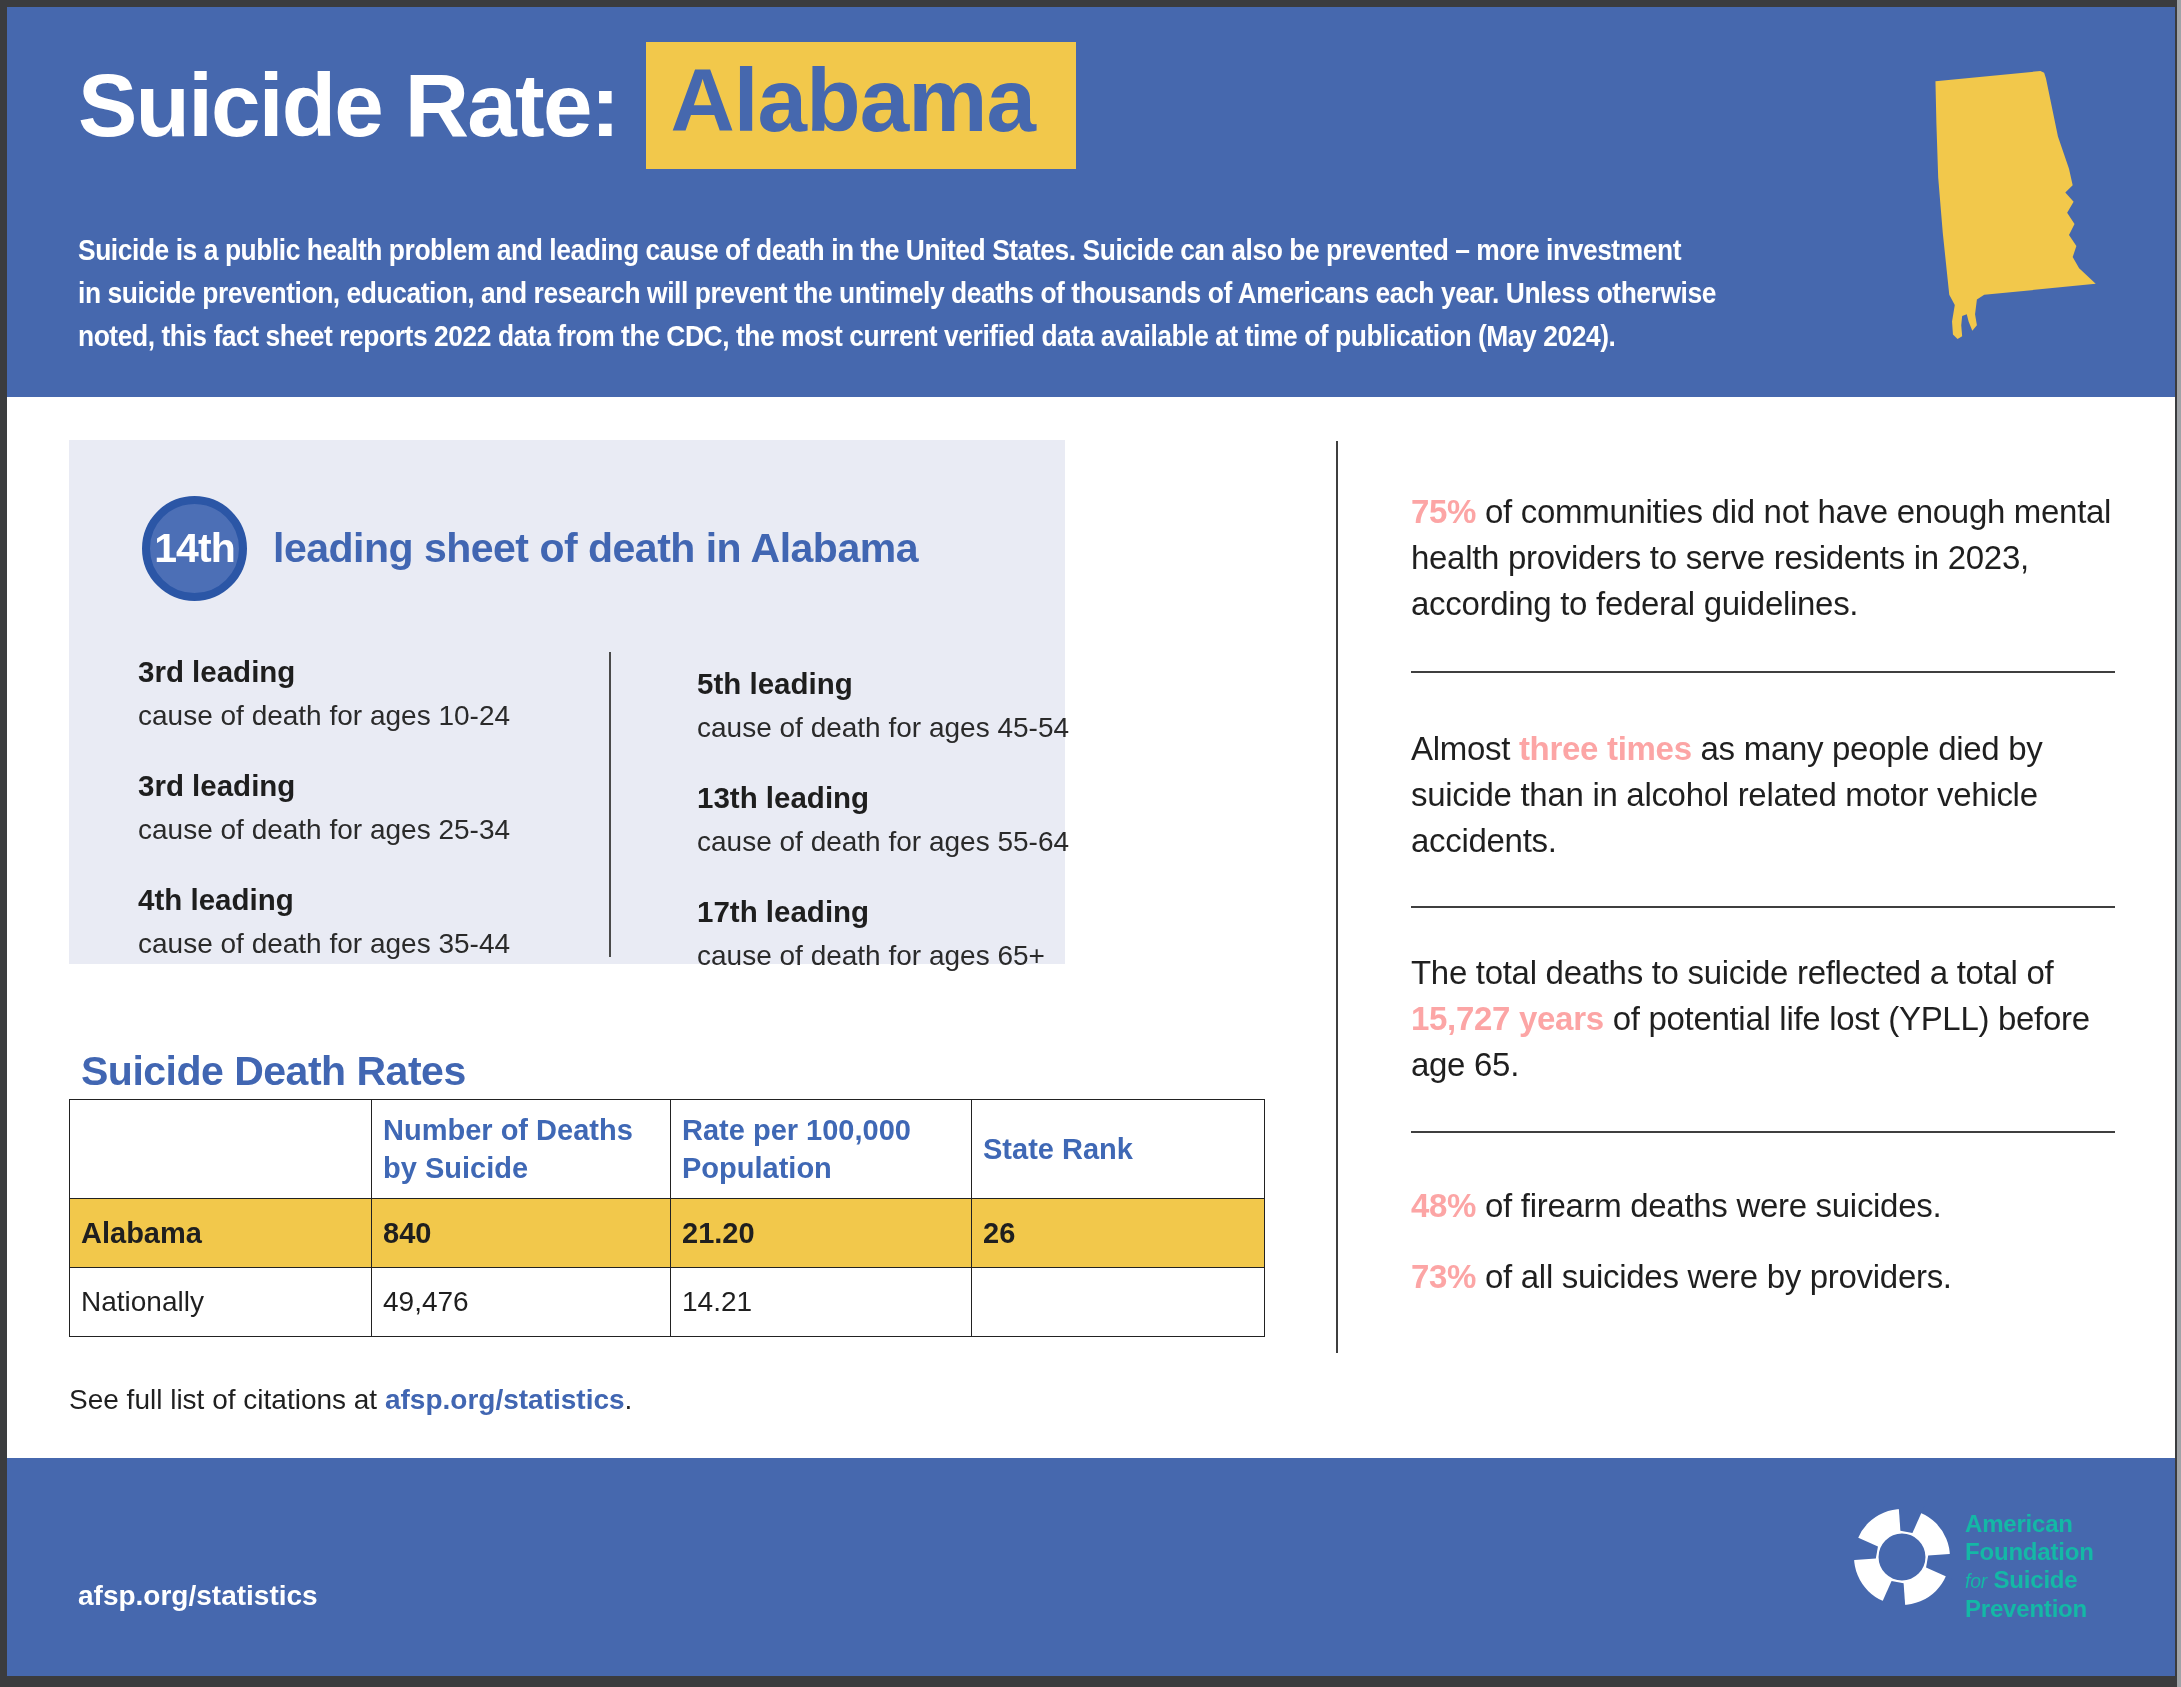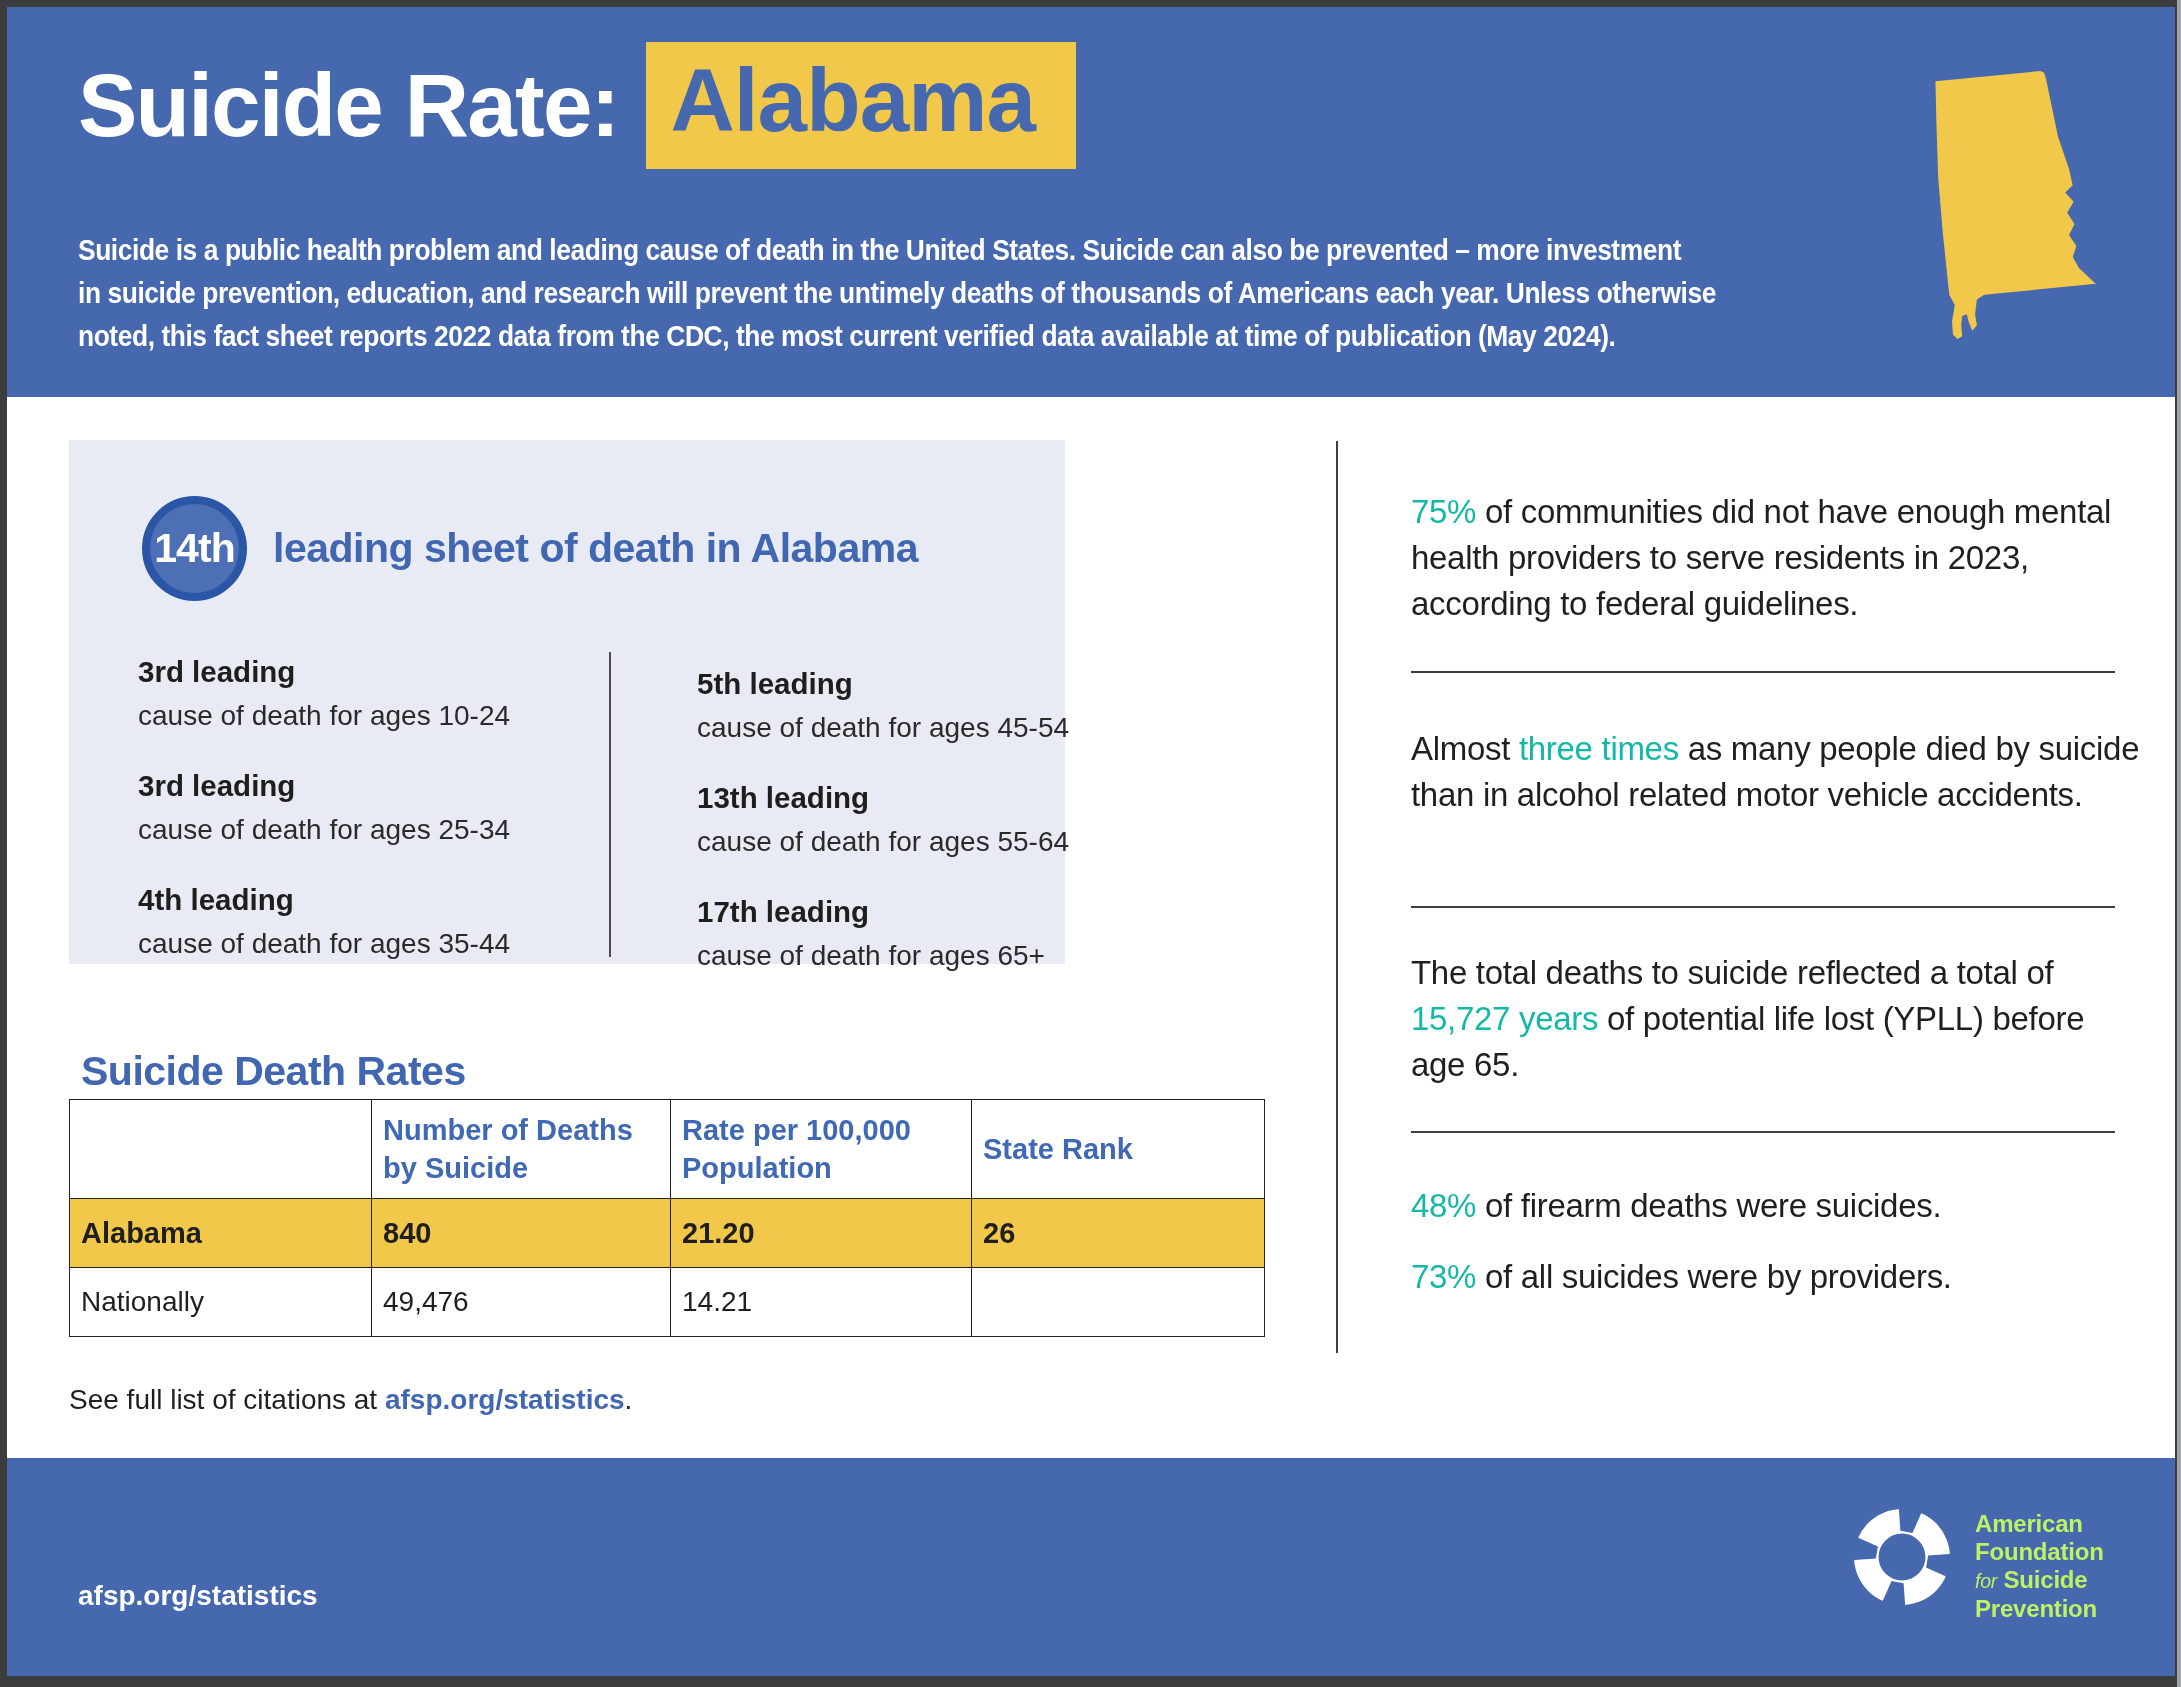--- a/index.html
+++ b/index.html
@@ -47,33 +47,33 @@
   .cell.hl{background:#f2c84b;font-weight:bold;}
   .cell.plain{font-size:28px;font-weight:normal;}
 
   .citation{position:absolute;left:69px;top:1384px;font-size:28px;color:#1f1f1f;}
   .citation .cite-link{color:#4166b2;font-weight:bold;}
 
   
   .facts-divider{position:absolute;left:1336px;top:441px;width:1.8px;height:912px;background:#3f3f3f;}
   .fact{position:absolute;left:1411px;width:729px;font-size:33px;line-height:46px;color:#1f1f1f;
         letter-spacing:-0.3px;}
-  .fact b{color:#14b8a6;font-weight:normal;}
+  .fact b{color:#fca5a5;font-weight:bold;}
   .fact-rule{position:absolute;left:1411px;width:704px;height:1.8px;background:#3f3f3f;}
   #fact1{top:489px;} #rule1{top:671px;}
   #fact2{top:726px;} #rule2{top:906px;}
   #fact3{top:950px;} #rule3{top:1131px;}
   #fact4{top:1183px;} #fact5{top:1254px;}
 
   
   .footer-band{position:absolute;left:7.4px;top:1458px;right:7.4px;height:218px;background:#4668ae;}
   .footer-link{position:absolute;left:78px;top:1580px;color:#ffffff;font-size:28px;font-weight:bold;}
   .logo{position:absolute;left:1851px;top:1506px;display:flex;align-items:flex-start;}
   .logo-icon{width:102px;height:102px;}
-  .logo-text{margin-left:22px;margin-top:3.7px;color:#bef264;font-size:24px;font-weight:bold;
+  .logo-text{margin-left:12px;margin-top:3.7px;color:#14b8a6;font-size:24px;font-weight:bold;
              line-height:28px;letter-spacing:-0.2px;}
   .logo-text .for{font-style:italic;font-size:19.4px;font-weight:normal;text-align:center;}
 </style>
 </head>
 <body>
 
 <div class="page">
   <div class="sheet"></div>
 
   <div class="header-band"></div>

